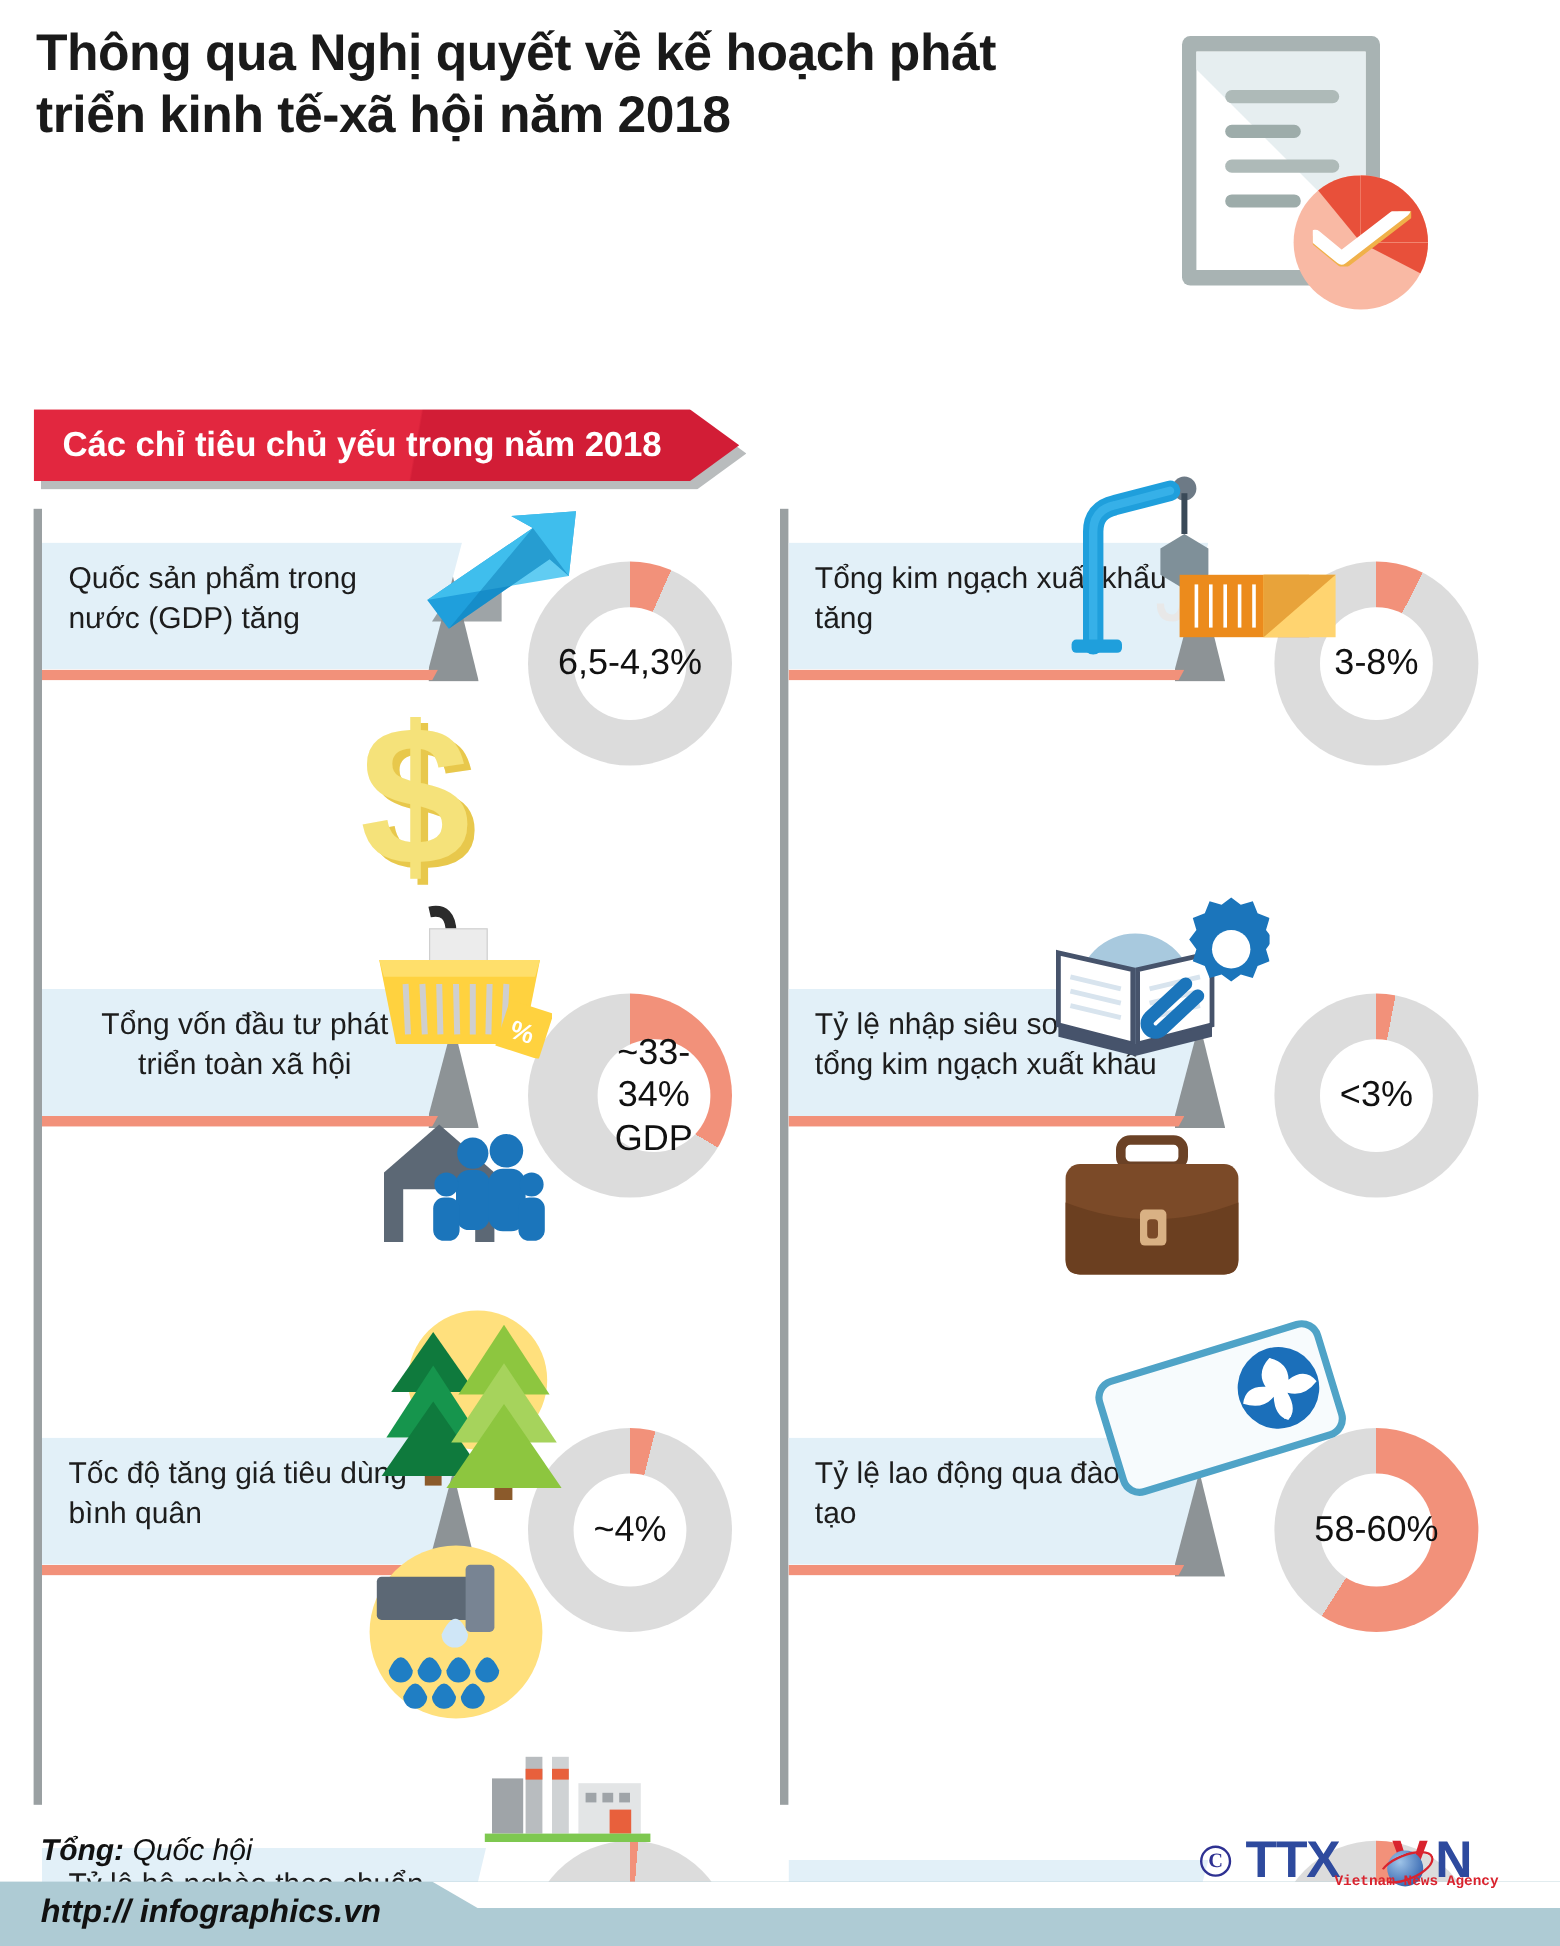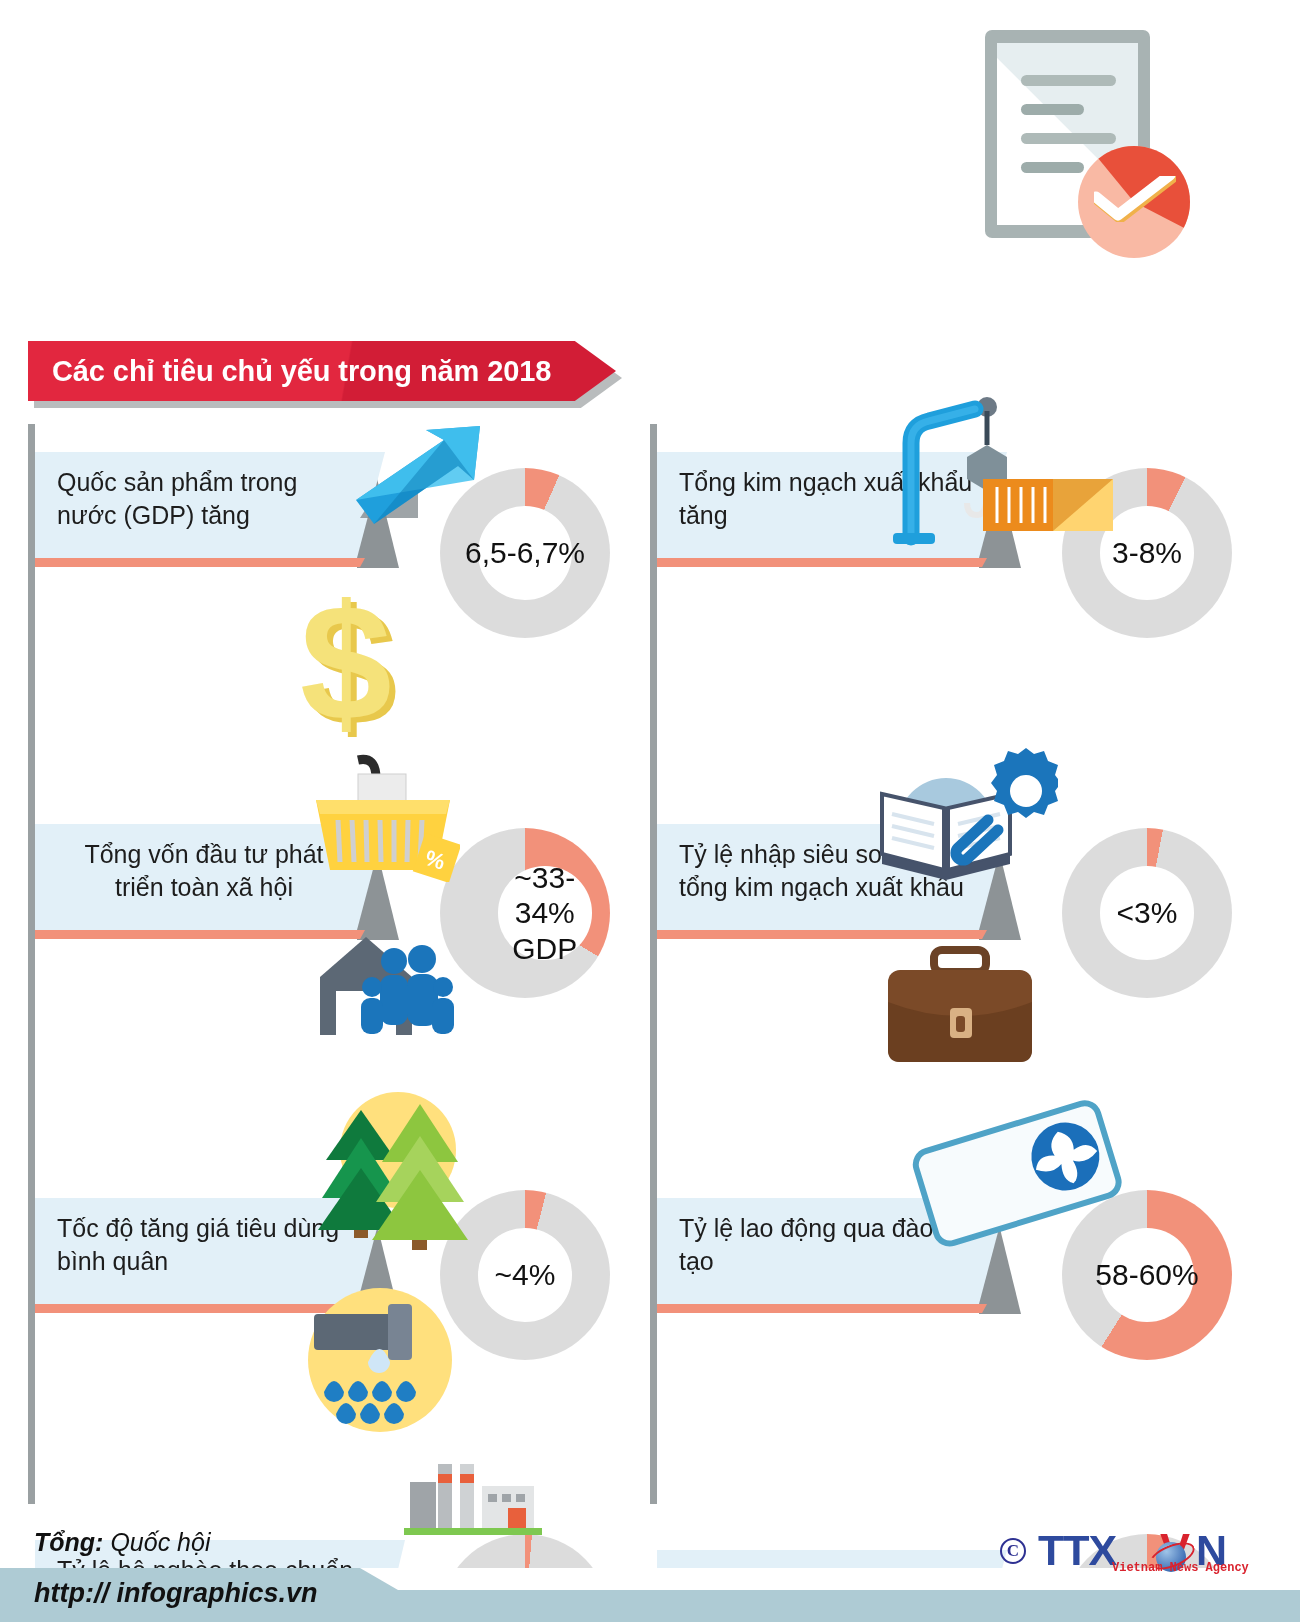--- a/index.html
+++ b/index.html
@@ -160,20 +160,21 @@
     position:absolute; left:112px; top:33px; font-size:12px; font-weight:bold; color:#d9232e;font-family:Liberation Mono, monospace;
   }
   svg { display:block; }
 </style>
 </head>
 <body>
 
 <div class="page">
 
   <div class="header">
+    <div class="title">Thông qua Nghị quyết về kế hoạch phát triển kinh tế-xã hội năm 2018</div>
 
     <div class="doc-icon">
       <div class="doc-frame"></div>
       <div class="doc-paper"></div>
       <div class="doc-sheen"></div>
       <div class="doc-line l1"></div>
       <div class="doc-line l2"></div>
       <div class="doc-line l3"></div>
       <div class="doc-line l4"></div>
       <div class="doc-badge">
@@ -198,21 +199,21 @@
   <div class="col col-left" id="col-left">
     <div class="rail"></div>
   <div class="row" style="top: 0px;">
       <div class="card-shadow" style="left:322px;top:38px;width:42px;height:106px;
                clip-path:polygon(0 0, 38% 0, 100% 100%, 0 100%);"></div>
       <div class="card" style="left:0px;top:28px;width:350px;height:106px;"></div>
       <div class="card-bar" style="left:0px;top:134px;width:330px;"></div>
       <div class="card-text" style="left:22px;top:42px;width:294px;">Quốc sản phẩm trong nước (GDP) tăng</div>
         <div class="donut" style="left:405px;top:44px;width:170px;height:170px;background:conic-gradient(#f2917a 0deg 23.76deg, #dcdcdc 23.76deg 360deg);"></div>
           <div class="donut-hole" style="left:443.25px;top:82.25px;width:93.50000000000001px;height:93.50000000000001px;">
-            <span class="donut-label ">6,5-6,7%</span>
+            <span class="donut-label ">6,5-4,3%</span>
           </div>
       </div>
       <div class="row" style="top: 192px;">
       <div class="card-shadow" style="left:322px;top:218px;width:42px;height:106px;
                clip-path:polygon(0 0, 38% 0, 100% 100%, 0 100%);"></div>
       <div class="card" style="left:0px;top:208px;width:350px;height:106px;"></div>
       <div class="card-bar" style="left:0px;top:314px;width:330px;"></div>
       <div class="card-text" style="left:22px;top:222px;width:294px;text-align:center;">Tổng vốn đầu tư phát triển toàn xã hội</div>
         <div class="donut" style="left:405px;top:212px;width:170px;height:170px;background:conic-gradient(#f2917a 0deg 120.60000000000001deg, #dcdcdc 120.60000000000001deg 360deg);"></div>
           <div class="donut-hole" style="left:463px;top:250.25px;width:93.50000000000001px;height:93.50000000000001px;">

